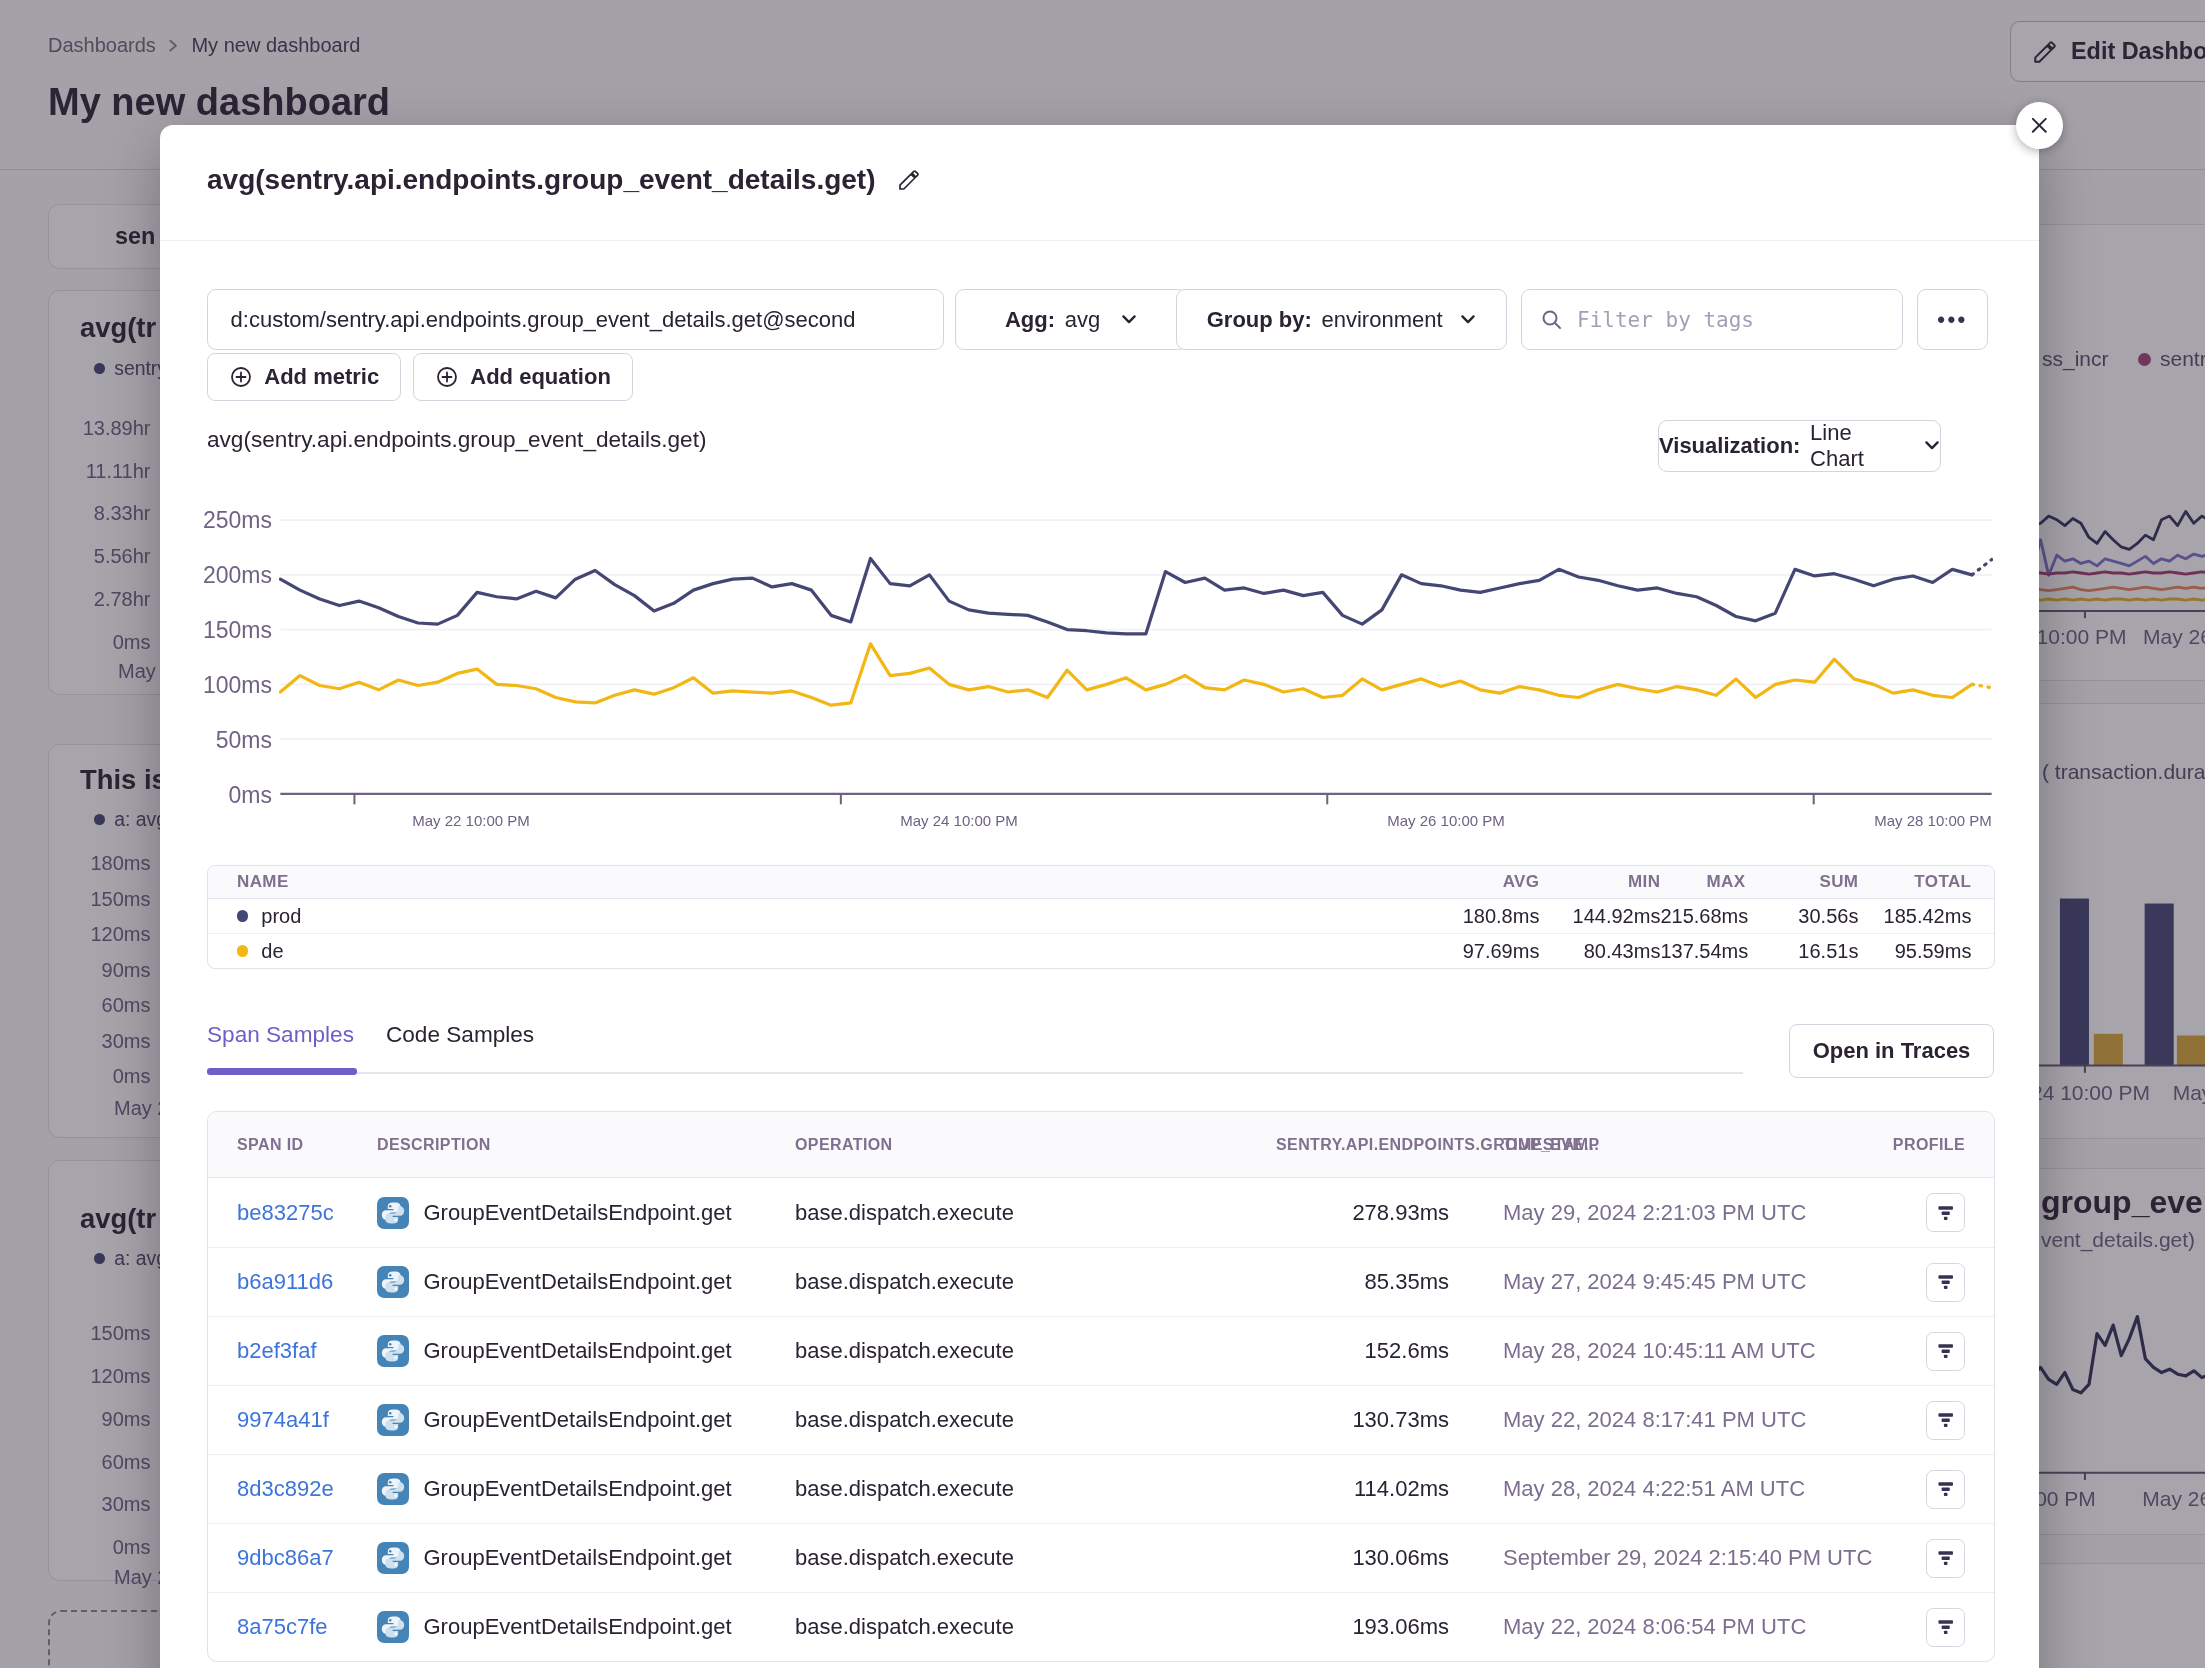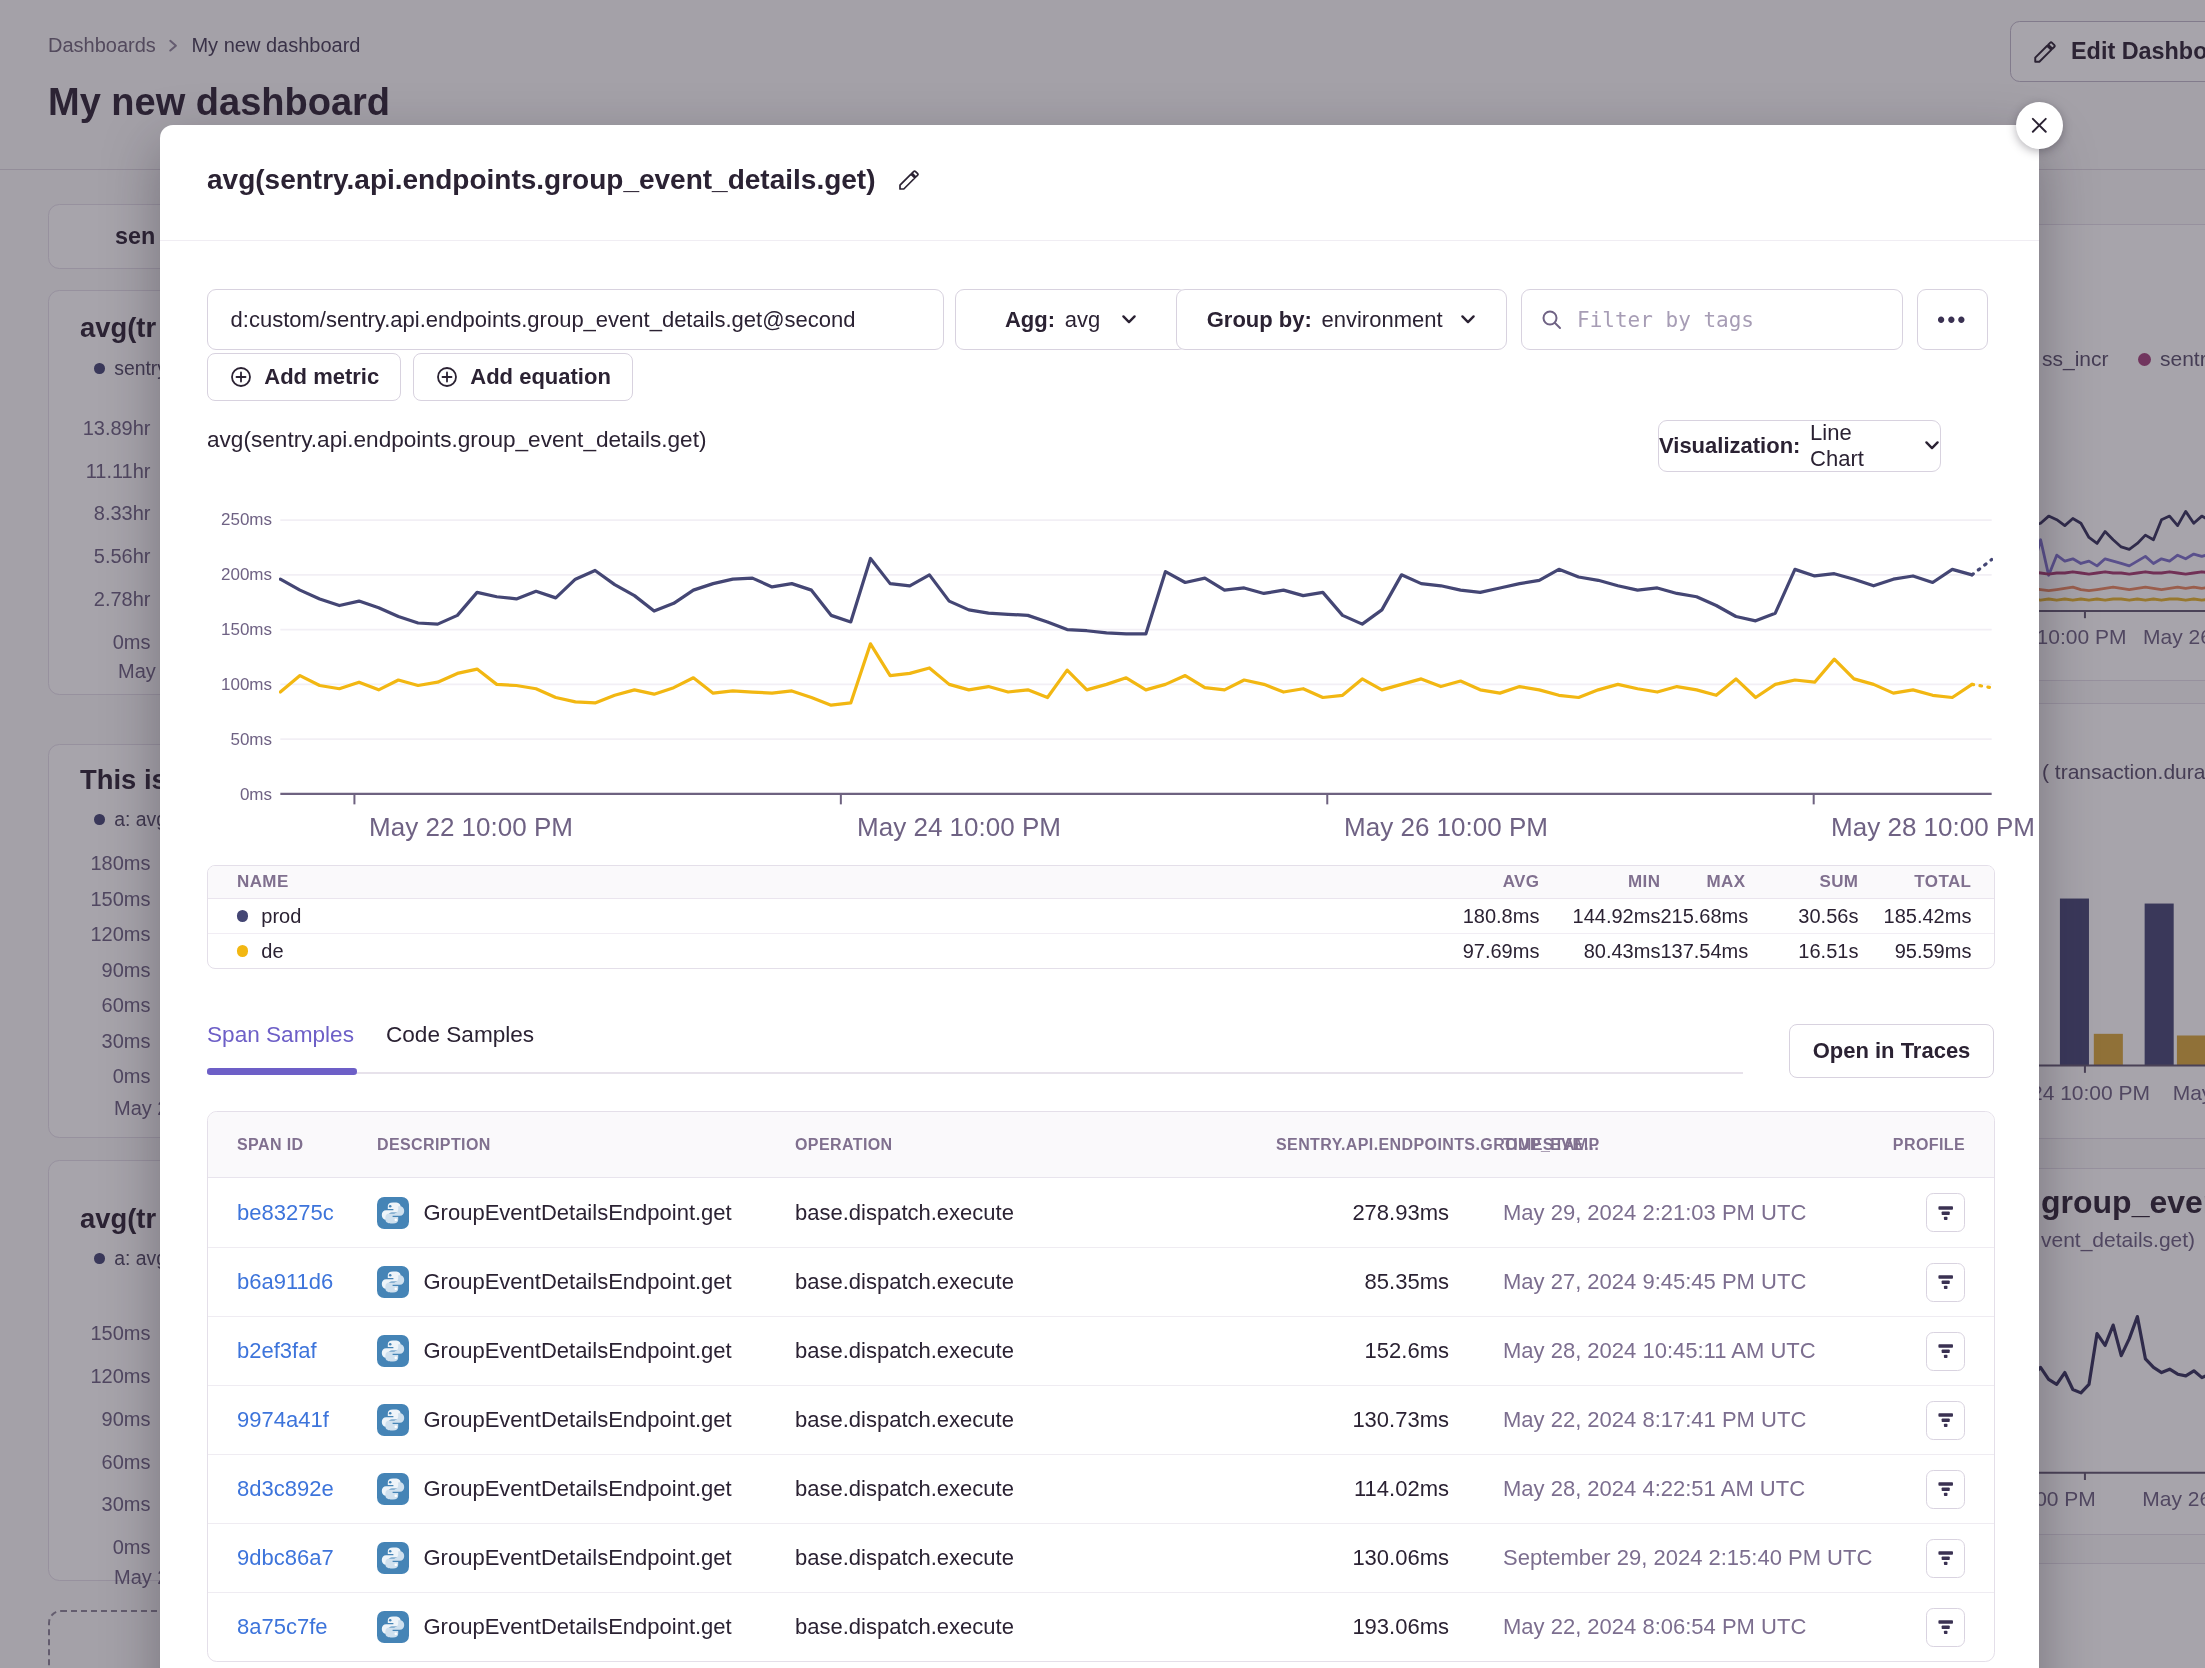--- a/index.html
+++ b/index.html
@@ -40,22 +40,22 @@
   .agg-select{left:795px;top:164px;width:232px;justify-content:center;gap:9.7px;}
   .groupby-select{left:1016px;top:164px;width:331px;justify-content:center;gap:9.7px;}
   .filter-input{left:1361px;top:164px;width:382px;padding:0 18px;gap:13px;}
   .filter-input .ph{font-family:"DejaVu Sans Mono",monospace;font-size:21px;color:#a79db5;}
   .more-btn{left:1757px;top:164px;width:71px;justify-content:center;font-weight:bold;letter-spacing:2.4px;color:#3a3152;}
   .add-btn{position:absolute;top:228px;height:48px;background:#fff;border:0.8px solid #d8d2df;border-radius:8px;box-sizing:border-box;
            display:flex;align-items:center;gap:11.3px;padding:0 21px;font-size:22px;font-weight:bold;color:#2b2233;}
   .chart-label{position:absolute;left:47px;top:302px;font-size:22.6px;color:#2b2233;}
   .viz-select{left:1498px;top:295px;width:283px;height:52px;justify-content:center;gap:9.7px;}
   .chart-wrap{position:absolute;left:119px;top:383px;width:1714px;height:302px;}
-  .chart-ylabel{position:absolute;width:73px;left:39px;text-align:right;font-size:17px;color:#6f6284;height:26px;line-height:26px;}
-  .chart-xlabel{position:absolute;top:687px;width:242px;text-align:center;font-size:26px;color:#6f6284;}
+  .chart-ylabel{position:absolute;width:73px;left:39px;text-align:right;font-size:23px;color:#6f6284;height:26px;line-height:26px;}
+  .chart-xlabel{position:absolute;top:687px;width:242px;text-align:center;font-size:15px;color:#6f6284;}
   
   .summary{position:absolute;left:47px;top:740px;width:1786px;border:0.8px solid #e4dfe9;border-radius:8px;overflow:hidden;}
   .sum-row{display:grid;grid-template-columns:1fr 105px 121px 85px 113px 113px;align-items:center;
            padding:0 22.6px 0 29px;height:34px;font-size:20px;}
   .sum-head{background:#faf9fb;height:32px;font-size:17px;font-weight:bold;letter-spacing:0.4px;color:#80708f;border-bottom:0.8px solid #eae5ee;}
   .sum-row > div{text-align:right;white-space:nowrap;}
   .sum-row > .name-cell{text-align:left;display:flex;align-items:center;gap:13px;}
   .sum-row + .sum-row{border-top:0.8px solid #f1edf4;}
   
   .tab-row{position:absolute;left:47px;top:897px;display:flex;gap:32px;font-size:22.6px;}

